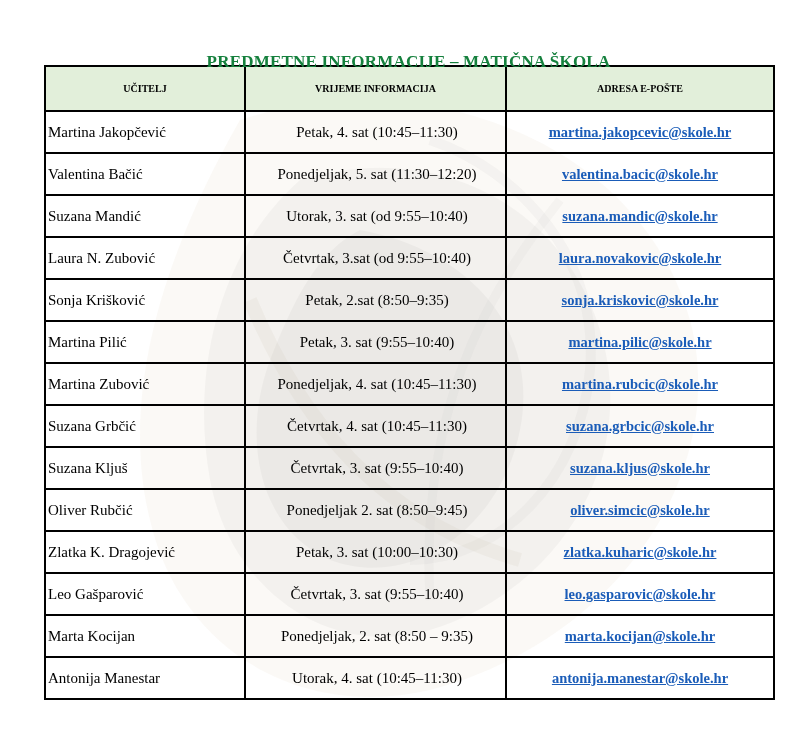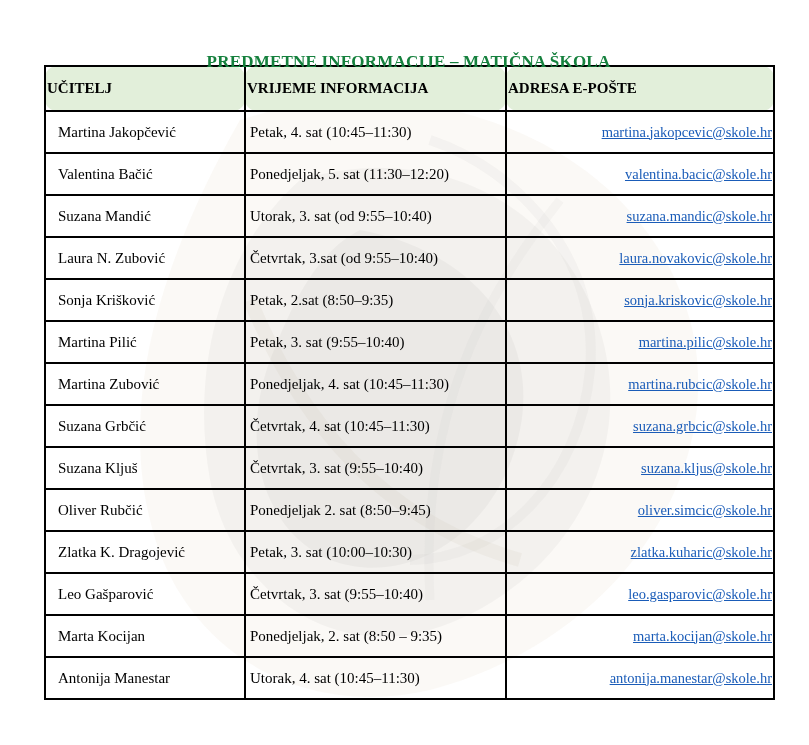--- a/index.html
+++ b/index.html
@@ -52,28 +52,27 @@
     font-size: 15px;
     color: #000000;
     vertical-align: middle;
     overflow: hidden;
     white-space: nowrap;
   }
   table.info-table th {
     height: 41px;
     background: #E2EFDA;
     font-weight: bold;
-    text-align: left;
-    font-size: 15px;
-    border-radius: 12px;
+    text-align: center;
+    font-size: 10px;
   }
   table.info-table td { height: 38px; background: transparent; }
-  td.cell-teacher { text-align: left; padding-left: 12px; }
-  td.cell-time    { text-align: left; padding-left: 4px; }
-  td.cell-email   { text-align: right; }
+  td.cell-teacher { text-align: left; padding-left: 2px; }
+  td.cell-time    { text-align: center; padding-left: 4px; }
+  td.cell-email   { text-align: center; font-weight: bold; }
   td.cell-email a {
     color: #1A5CB8;
     text-decoration: underline;
     font-size: 14.5px;
     cursor: pointer;
   }
 </style>
 </head>
 <body>
 

